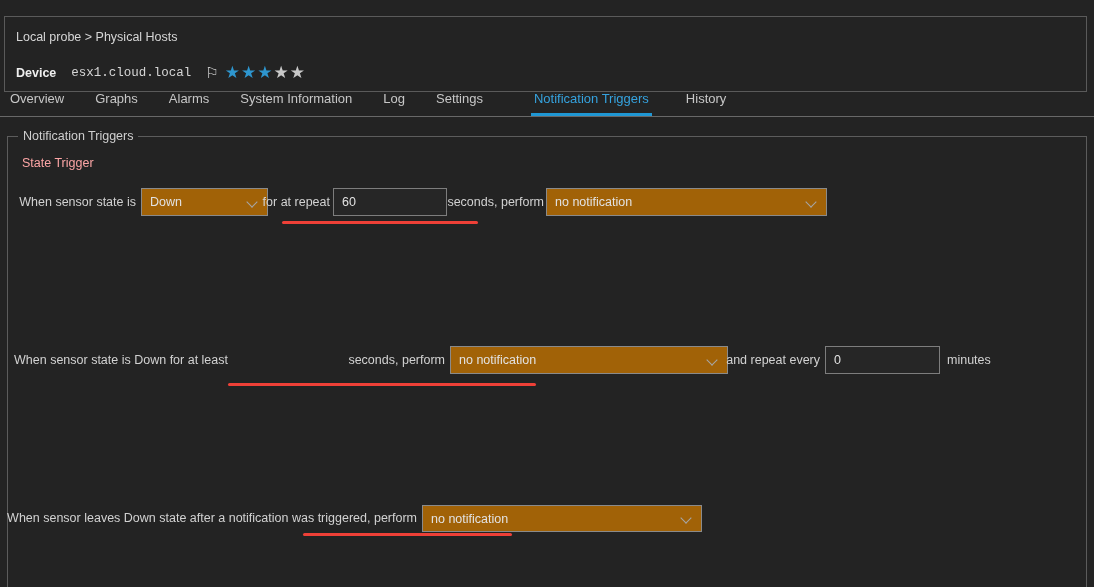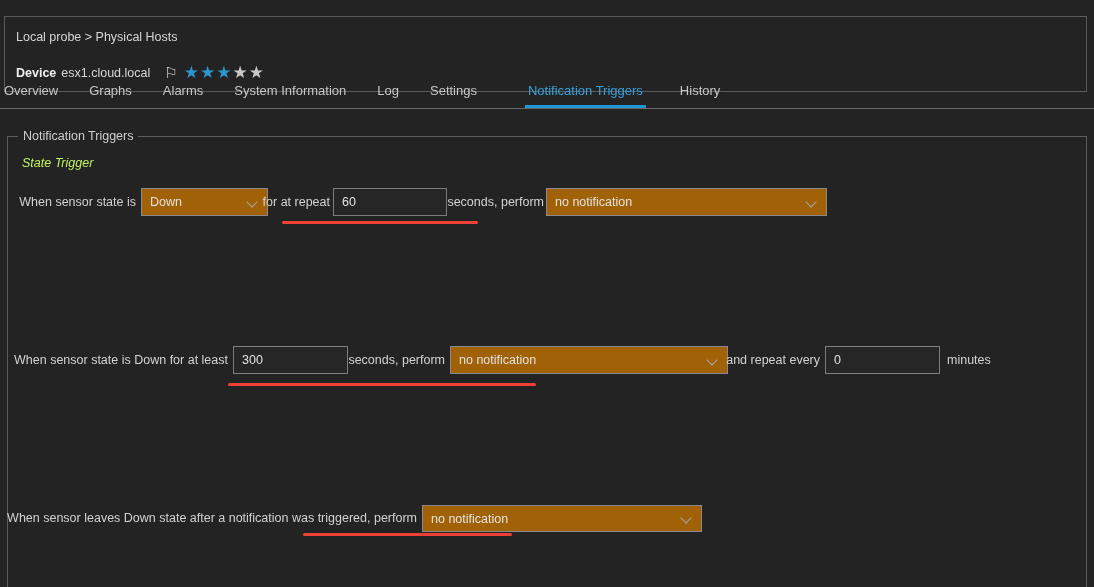--- a/index.html
+++ b/index.html
@@ -15,40 +15,40 @@
   *{margin:0;padding:0;box-sizing:border-box;}
   html,body{background:#1a1a1a;}
   body{font-family:"Liberation Sans","DejaVu Sans",sans-serif;}
   .page{position:relative;width:1094px;height:587px;background:var(--bg);overflow:hidden;color:var(--text);font-size:12.5px;}
 
   
   .header-box{position:absolute;left:4px;top:16px;width:1083px;height:76px;border:1px solid var(--box-border);}
   .breadcrumb{position:absolute;left:11px;top:13px;color:#d6d6d6;cursor:pointer;}
   .device-row{position:absolute;left:11px;top:45px;display:flex;align-items:center;white-space:nowrap;}
   .device-label{font-weight:bold;color:#efefef;}
-  .device-name{margin-left:5px;color:#d6d6d6;}
+  .device-name{margin-left:15px;color:#d6d6d6;font-family:Liberation Mono, monospace;}
   .flag{margin-left:14px;color:#d9d9d9;font-size:15px;cursor:pointer;}
   .stars{margin-left:6px;letter-spacing:1px;cursor:pointer;}
   .star{font-size:17px;color:#c9c9c9;}
   .star.filled{color:var(--star);}
 
   
-  .tabbar{position:absolute;left:0;top:73px;width:1094px;height:36px;border-bottom:1px solid #686868;display:flex;align-items:stretch;padding-left:4px;gap:31px;}
+  .tabbar{position:absolute;left:0;top:81px;width:1094px;height:36px;border-bottom:1px solid #686868;display:flex;align-items:stretch;padding-left:10px;gap:31px;}
   .tab{position:relative;display:flex;align-items:center;gap:8px;color:#c7c7c7;cursor:pointer;white-space:nowrap;font-size:13px;}
   .tab.active{color:var(--accent);}
   .tab.active::after{content:"";position:absolute;left:-3px;right:-3px;bottom:0;height:3px;background:var(--underline);}
   .tab.pad-left-lg{margin-left:20px;}
   .tab.pad-left-sm{margin-left:6px;}
   .bubble-icon{display:inline-block;line-height:0;}
   .bubble-icon svg{fill:#8f8f8f;}
 
   
   fieldset.group{position:absolute;left:7px;top:129px;width:1080px;height:600px;border:1px solid #5c5c5c;}
   fieldset.group legend{margin-left:10px;padding:0 5px;color:#cfcfcf;font-size:12.5px;}
-  .subsection{position:absolute;left:22px;top:156px;color:#bef264;font-style:italic;}
+  .subsection{position:absolute;left:22px;top:156px;color:#fca5a5;}
 
   
   .lbl{position:absolute;white-space:nowrap;color:#d2d2d2;}
   .ctl-select{position:absolute;height:28px;background:#a16207;border:1px solid var(--ctl-border);padding:0 26px 0 8px;line-height:26px;color:#e2e2e2;cursor:pointer;white-space:nowrap;overflow:hidden;}
   .chev{position:absolute;right:11px;top:9px;width:8px;height:8px;border-right:1.6px solid #a6a6a6;border-bottom:1.6px solid #a6a6a6;transform:rotate(45deg);pointer-events:none;}
   .ctl-input{position:absolute;height:28px;background:#262626;border:1px solid #7d7d7d;padding:0 8px;color:#e2e2e2;font-size:12.5px;font-family:"Liberation Sans","DejaVu Sans",sans-serif;outline:none;}
 
   
   .annotation{position:absolute;height:3px;background:var(--red);border-radius:2px;}
 </style>
@@ -108,21 +108,20 @@
   <span class="lbl" style="right:764px;top:195px;">for at repeat</span>
   <input class="ctl-input" style="left: 333px; top: 188px; width: 114px;" value="60">
   <span class="lbl" style="right:550px;top:195px;">seconds, perform</span>
   <div class="ctl-select" style="left:546px;top:188px;width:281px;">
     <span>no notification</span>
     <span class="chev"></span>
   </div>
   <div class="annotation" style="left:282px;top:221px;width:196px;"></div>
 
   <span class="lbl" style="right:866px;top:353px;">When sensor state is Down for at least</span>
-  <input class="ctl-input" style="left: 233px; top: 346px; width: 115px;" value="300">
   <span class="lbl" style="right:649px;top:353px;">seconds, perform</span>
   <div class="ctl-select" style="left:450px;top:346px;width:278px;">
     <span>no notification</span>
     <span class="chev"></span>
   </div>
   <span class="lbl" style="right:274px;top:353px;">and repeat every</span>
   <input class="ctl-input" style="left: 825px; top: 346px; width: 115px;" value="0">
   <span class="lbl" style="left:947px;top:353px;">minutes</span>
   <div class="annotation" style="left:228px;top:383px;width:308px;"></div>
 

